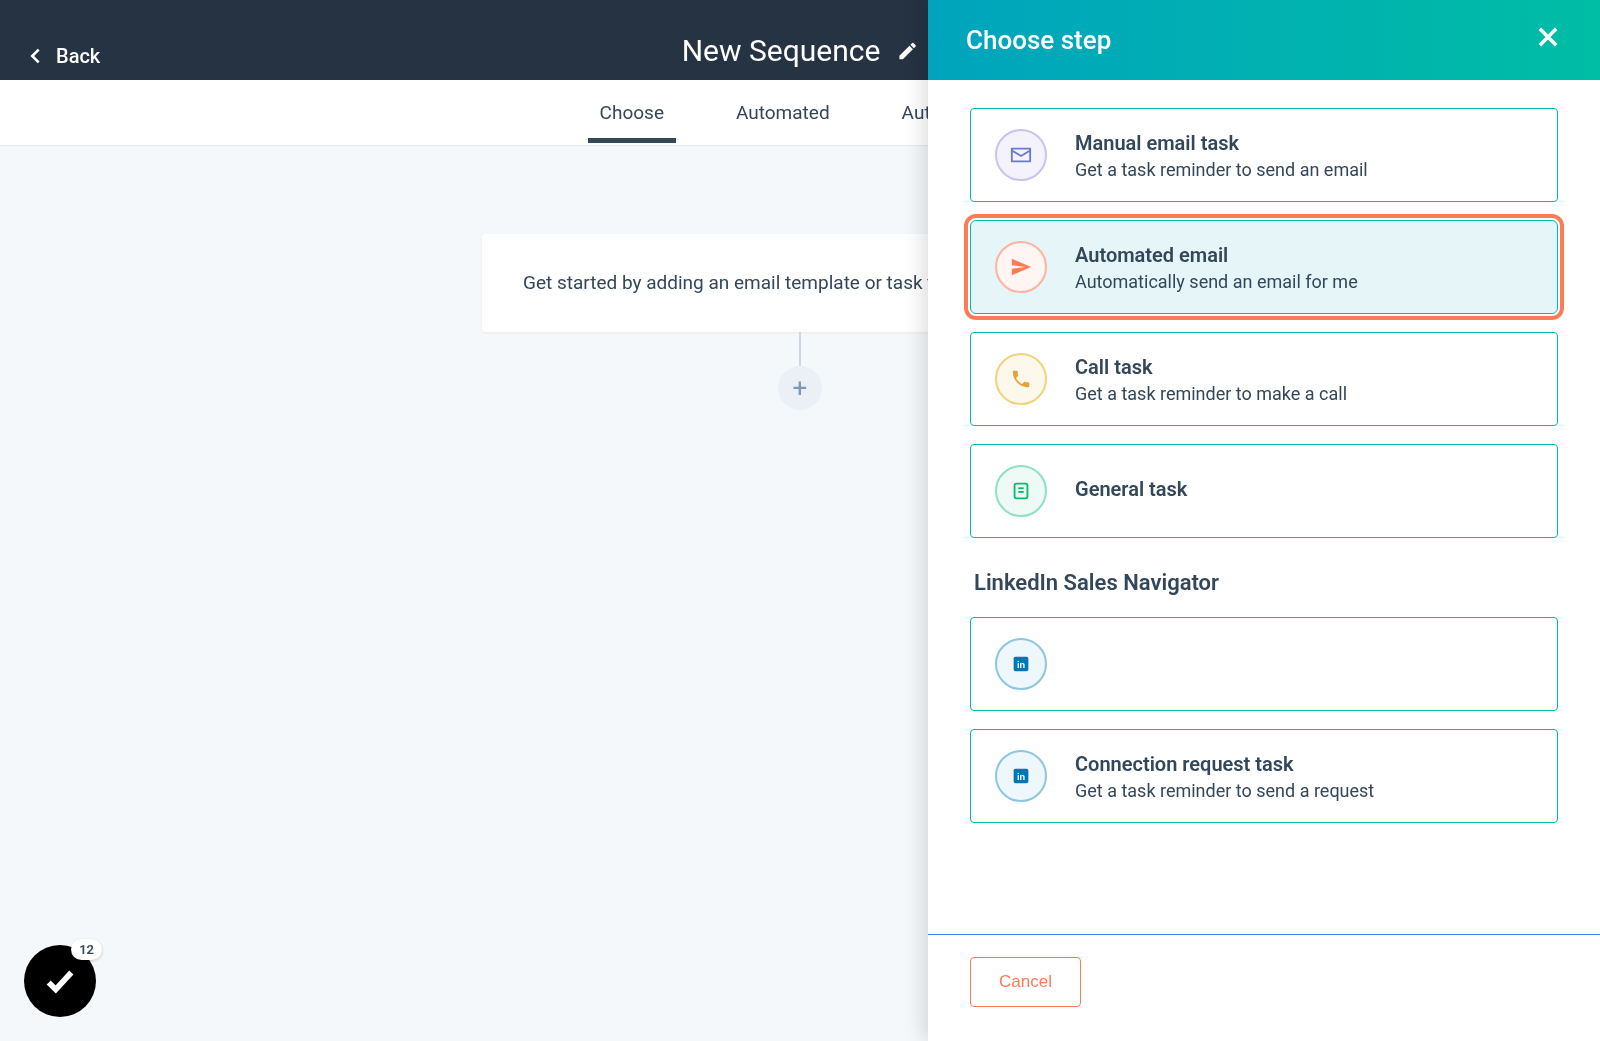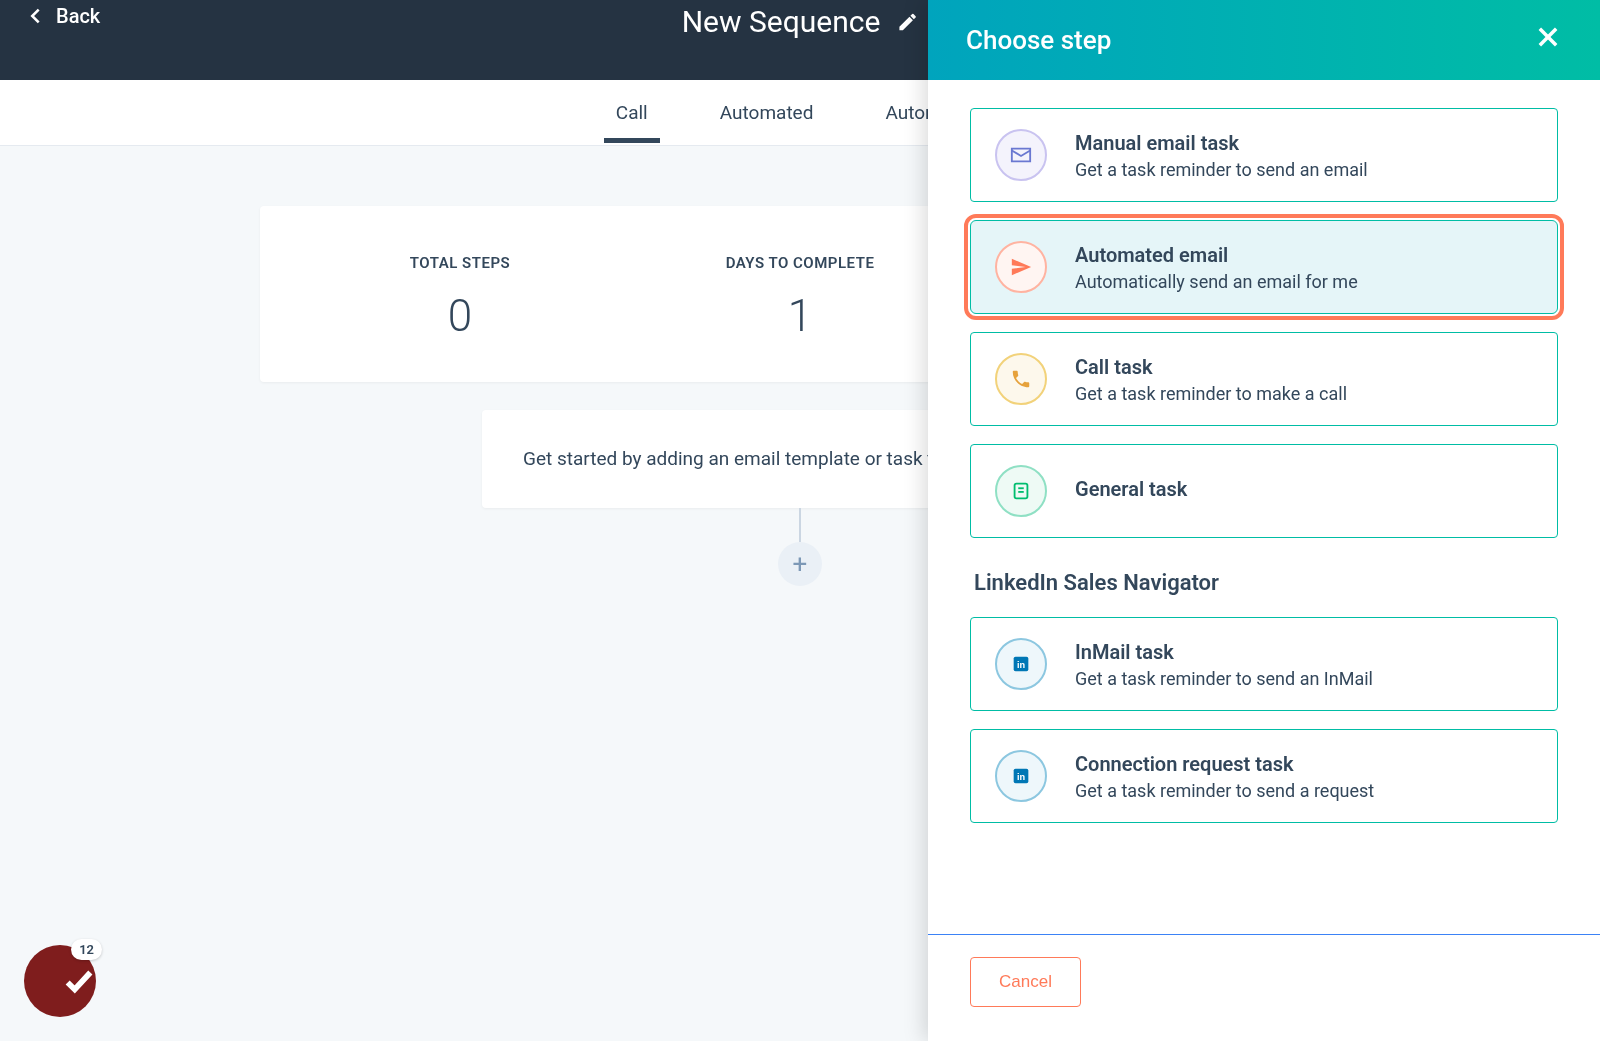--- a/index.html
+++ b/index.html
@@ -25,22 +25,22 @@
     overflow: hidden;
     position: relative;
   }
 
   
   .topbar {
     background: var(--navy-dark);
     color: #fff;
     height: 80px;
     display: flex;
-    align-items: flex-start;
-    padding: 4px 24px;
+    align-items: flex-end;
+    padding: 12px 24px;
     position: relative;
   }
   .back {
     display: flex;
     align-items: center;
     gap: 10px;
     font-size: 20px;
     font-weight: 500;
     cursor: pointer;
   }
@@ -142,22 +142,22 @@
     cursor:pointer;
   }
 
   
   .fab {
     position: absolute;
     left: 24px;
     bottom: 24px;
     width: 72px; height: 72px;
     border-radius: 50%;
-    background: #7f1d1d;
-    display:flex; align-items:center; justify-content:flex-end;
+    background: #000000;
+    display:flex; align-items:center; justify-content:center;
     cursor:pointer;
   }
   .fab svg { width:34px; height:34px; stroke:#fff; stroke-width:4; fill:none; }
   .fab-badge {
     position: absolute;
     top: -6px; right: -6px;
     background: #fff;
     border-radius: 12px;
     font-size: 13px;
     font-weight: 600;
@@ -273,40 +273,26 @@
   </div>
   <div class="title-area">
     <span class="title-text">New Sequence</span>
     <svg class="edit-icon" viewBox="0 0 24 24">
         <path d="M3 17.25V21h3.75l11-11-3.75-3.75-11 11zM20.7 7.04a1 1 0 000-1.41l-2.34-2.34a1 1 0 00-1.41 0L15 5.25l3.75 3.75 1.95-1.96z"></path>
       </svg>
   </div>
 </div>
 
 <div class="tabs">
-  <div class="tab active"><span>Call</span></div>
+  <div class="tab active"><span>Choose</span></div>
   <div class="tab"><span>Automated</span></div>
   <div class="tab"><span>Automation</span></div>
 </div>
 
 <div class="content-wrap">
-  <div class="stats-card">
-    <div class="stat">
-      <div class="stat-label">TOTAL STEPS</div>
-      <div class="stat-value">0</div>
-    </div>
-    <div class="stat">
-      <div class="stat-label">DAYS TO COMPLETE</div>
-      <div class="stat-value">1</div>
-    </div>
-    <div class="stat">
-      <div class="stat-label">AUTOMATION</div>
-      <div class="stat-value"></div>
-    </div>
-  </div>
 
   <div class="hint-card">
     <span>Get started by adding an email template or task to your sequence.</span>
   </div>
 
   <div class="connector"></div>
   <div class="plus-btn">
     <span>+</span>
   </div>
 </div>
@@ -383,24 +369,20 @@
 
     <div class="section-heading">LinkedIn Sales Navigator</div>
 
     <div class="step-option">
       <div class="step-icon-circle blue">
         <svg viewBox="0 0 24 24" fill="currentColor">
             <rect x="4" y="4" width="16" height="16" rx="2"></rect>
             <text x="12" y="16" font-size="10" fill="#fff" text-anchor="middle" font-family="Arial" font-weight="bold">in</text>
           </svg>
       </div>
-      <div class="step-text">
-        <div class="step-title">InMail task</div>
-        <div class="step-desc">Get a task reminder to send an InMail</div>
-      </div>
     </div>
 
     <div class="step-option" style="margin-bottom:0">
       <div class="step-icon-circle blue">
         <svg viewBox="0 0 24 24" fill="currentColor">
             <rect x="4" y="4" width="16" height="16" rx="2"></rect>
             <text x="12" y="16" font-size="10" fill="#fff" text-anchor="middle" font-family="Arial" font-weight="bold">in</text>
           </svg>
       </div>
       <div class="step-text">

